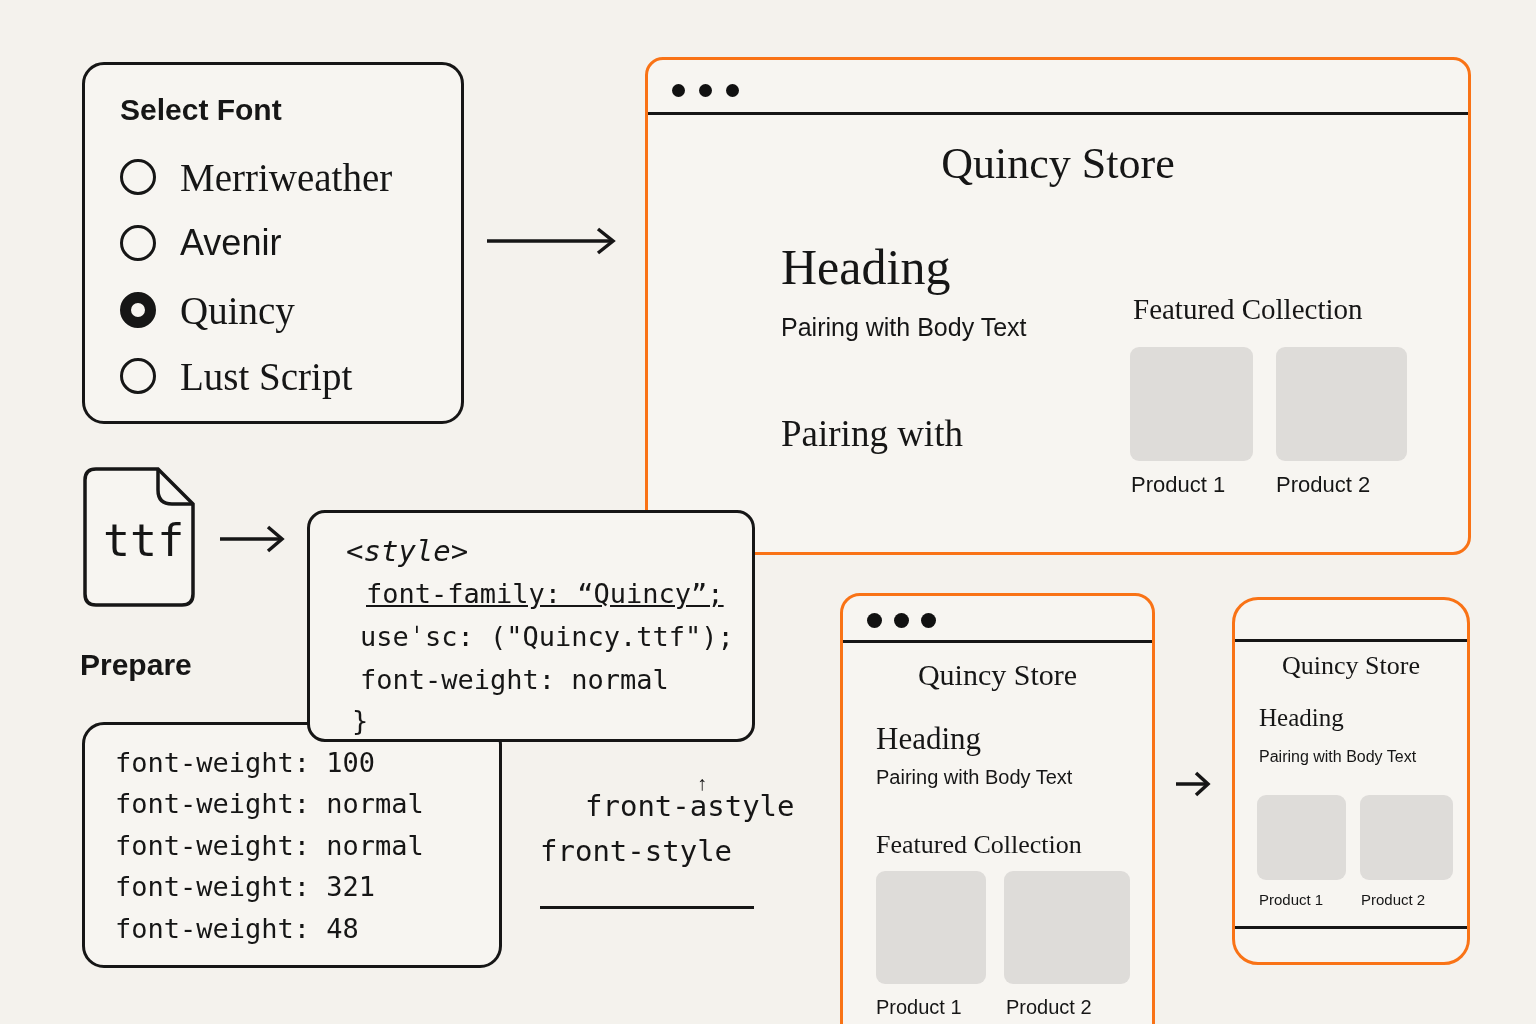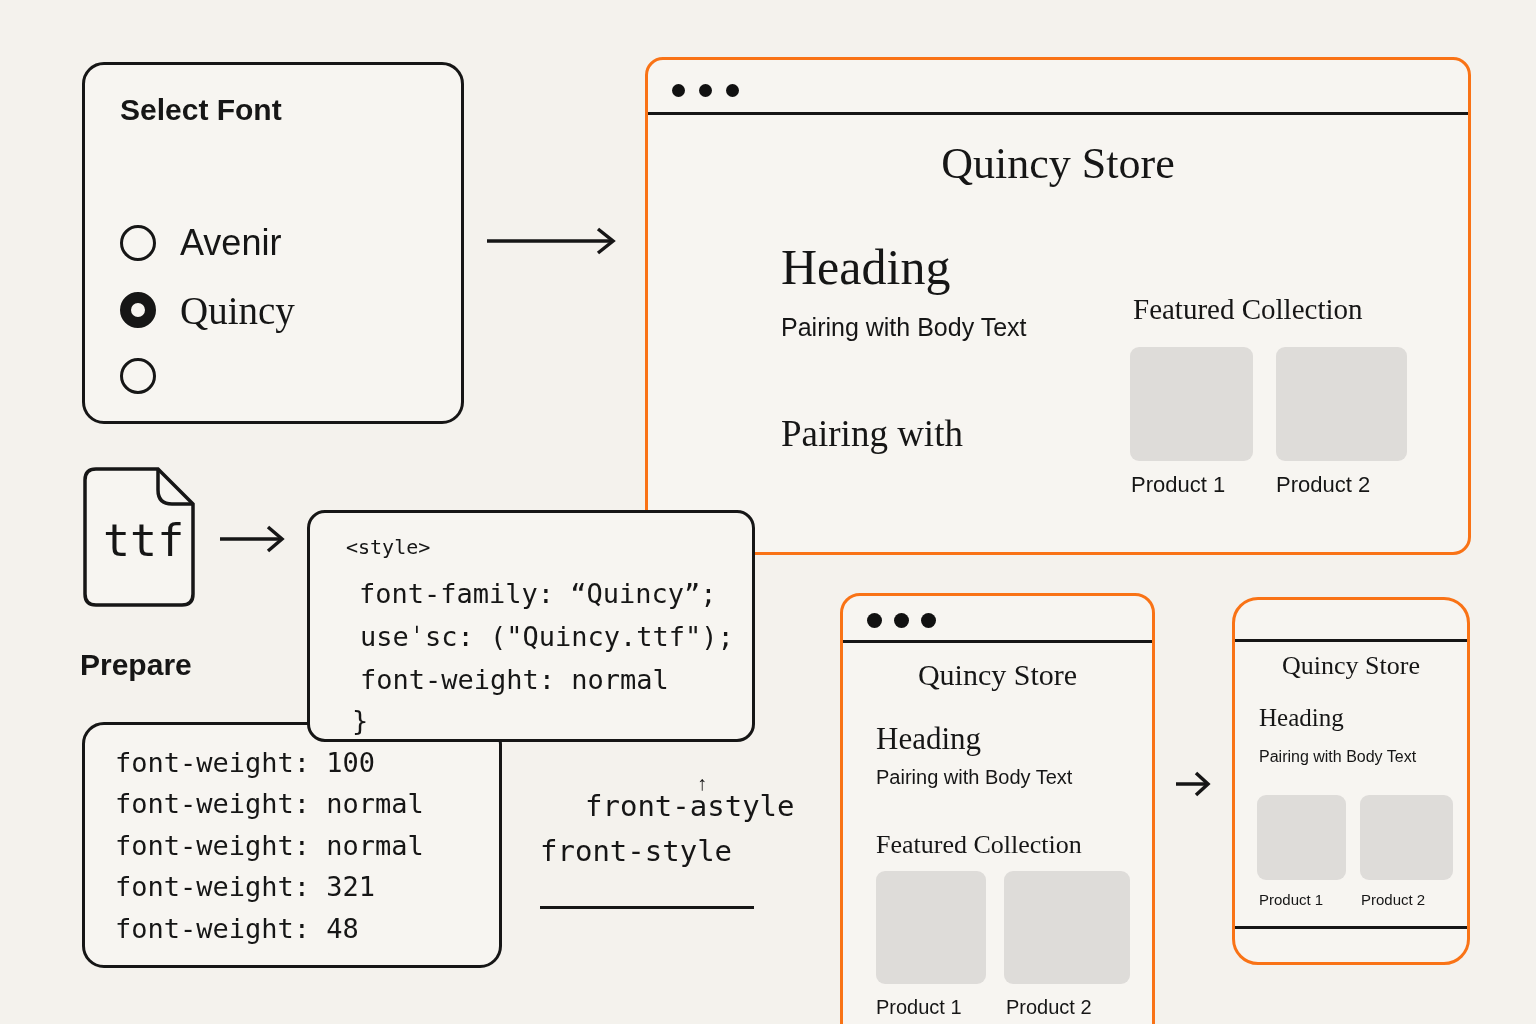--- a/index.html
+++ b/index.html
@@ -31,30 +31,35 @@
   svg{display:block;}
 </style>
 </head>
 <body>
 
 <div class="canvas">
 
   <div class="panel" style="left:82px;top:62px;width:382px;height:362px;text-align:right;">
     <div class="abs sans" style="left:35px;top:28px;font-size:30px;font-weight:bold;">Select Font</div>
 
+    <div class="opt-row" style="top:86px;">
+      <div class="radio"></div>
+      <div class="opt-label serif">Merriweather</div>
+    </div>
     <div class="opt-row" style="top:152px;">
       <div class="radio"></div>
       <div class="opt-label sans" style="font-size:36px;">Avenir</div>
     </div>
     <div class="opt-row" style="top:219px;">
       <div class="radio selected"></div>
       <div class="opt-label serif">Quincy</div>
     </div>
     <div class="opt-row" style="top:285px;">
       <div class="radio"></div>
+      <div class="opt-label serif">Lust Script</div>
     </div>
   </div>
 
   <div class="abs" style="left:485px;top:226px;">
     <svg width="142" height="30" viewBox="0 0 142 30">
       <path d="M2 15 H126" stroke="#161616" stroke-width="3.5" fill="none"></path>
       <path d="M113 3 L128 15 L113 27" stroke="#161616" stroke-width="3.5" fill="none"></path>
     </svg>
   </div>
 
@@ -84,22 +89,22 @@
   </div>
 
   <div class="abs" style="left:218px;top:524px;">
     <svg width="78" height="30" viewBox="0 0 78 30">
       <path d="M2 15 H62" stroke="#161616" stroke-width="3.5" fill="none"></path>
       <path d="M50 3 L64 15 L50 27" stroke="#161616" stroke-width="3.5" fill="none"></path>
     </svg>
   </div>
 
   <div class="panel" style="left:307px;top:510px;width:448px;height:232px;border-radius:18px;z-index:5;">
-    <div class="abs mono codeline" style="left:36px;top:24px;font-size:20px;line-height:1;">&lt;style&gt;</div>
-    <div class="abs mono codeline" style="left:49px;top:67px;font-size:27px;line-height:1;">font-family: “Quincy”;</div>
+    <div class="abs mono codeline" style="left:36px;top:24px;font-size:29px;line-height:1;font-style:italic;">&lt;style&gt;</div>
+    <div class="abs mono codeline" style="left:56px;top:67px;font-size:27px;line-height:1;text-decoration:underline;">font-family: “Quincy”;</div>
     <div class="abs mono codeline" style="left:50px;top:110px;font-size:27px;line-height:1;">useˈsc: ("Quincy.ttf");</div>
     <div class="abs mono codeline" style="left:50px;top:153px;font-size:27px;line-height:1;">font-weight: normal</div>
     <div class="abs mono codeline" style="left:42px;top:194px;font-size:27px;line-height:1;">}</div>
   </div>
 
   <div class="abs sans" style="left:80px;top:648px;font-size:30px;font-weight:bold;">Prepare</div>
 
   <div class="panel" style="left:82px;top:722px;width:420px;height:246px;">
     <div class="abs mono codeline" style="left:30px;top:24px;font-size:27px;line-height:1;">font-weight: 100</div>
     <div class="abs mono codeline" style="left:30px;top:65px;font-size:27px;line-height:1;">font-weight: normal</div>

